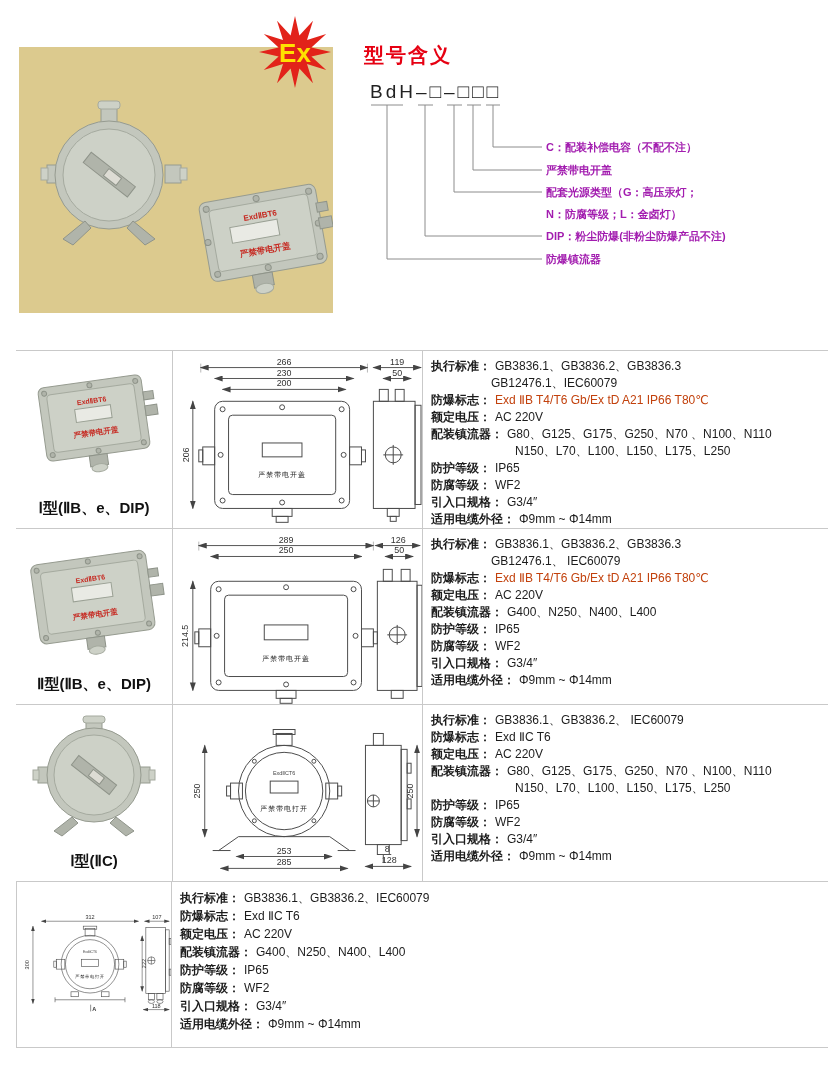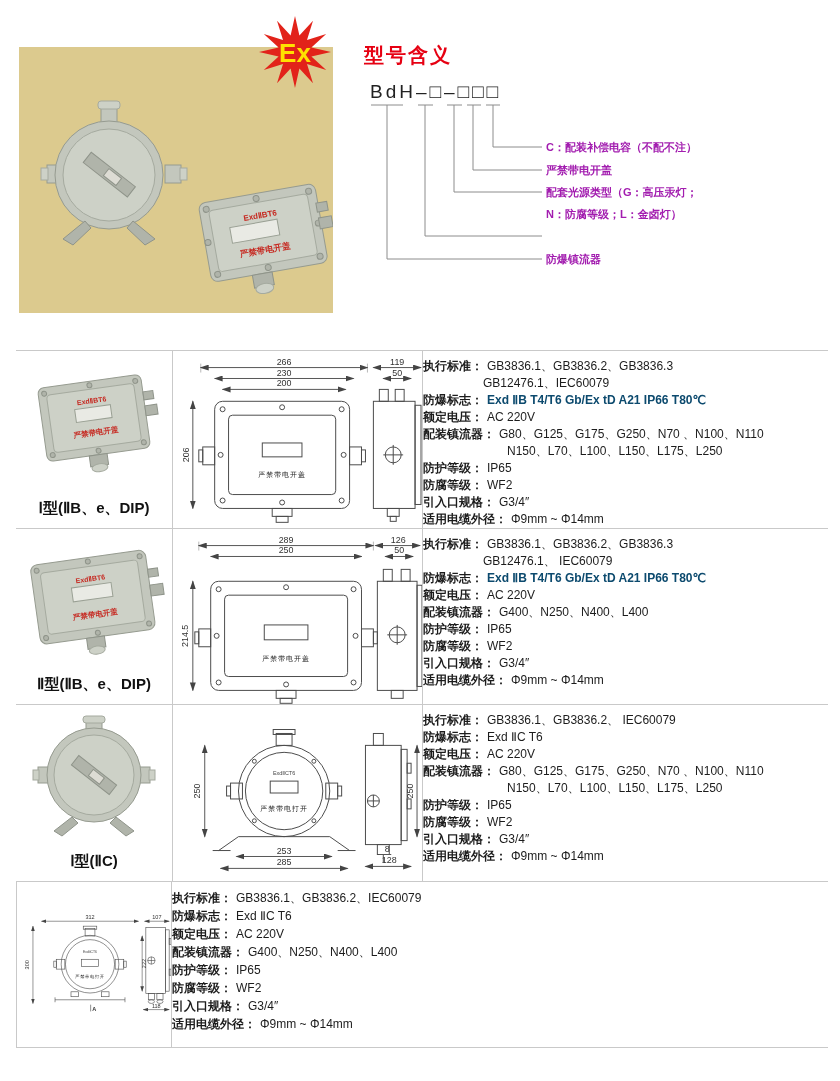--- a/index.html
+++ b/index.html
@@ -15,25 +15,25 @@
   .model-lines{position:absolute;left:360px;top:98px;width:462px;height:172px;}
   .mm-item{position:absolute;left:546px;font-size:11px;font-weight:bold;color:#a21caf;white-space:nowrap;}
   
   .spec-table{position:absolute;left:16px;top:350px;width:812px;}
   .trow{display:grid;grid-template-columns:156px 251px 405px;border-top:1px solid #c9c9c9;}
   .trow:last-child{border-bottom:1px solid #c9c9c9;}
   .r1{height:177px}.r2{height:175px}.r3{height:176px}.r4{height:165px}
   .c1{display:flex;flex-direction:column;align-items:center;justify-content:space-between;padding:8px 0 10px 0;}
   .c2{border-left:1px solid #c9c9c9;border-right:1px solid #c9c9c9;
       display:flex;align-items:center;justify-content:flex-end;}
-  .c3{padding:7px 0 0 0;font-size:12px;color:#1c1c1c;line-height:17px;white-space:nowrap;}
+  .c3{padding:7px 0 0 8px;font-size:12px;color:#1c1c1c;line-height:17px;white-space:nowrap;}
   .r4 .c3{line-height:18px;}
   .plabel{font-size:15px;font-weight:bold;color:#111;text-align:center;}
   .spec b{font-weight:bold;margin-right:4px;}
-  .spec .gray{color:#0c4a6e;font-weight:bold;}
+  .spec .gray{color:#c2410c;}
   .cont{padding-left:60px;}
   .cont2{padding-left:84px;}
   
   svg text{font-family:"Liberation Sans",sans-serif;}
   .ol{stroke:#4b4b4b;fill:none;stroke-width:1;}
   .dl{stroke:#555;stroke-width:1;fill:none;}
   .xl{stroke:#9a9a9a;stroke-width:0.7;}
   .df{font-size:9px;fill:#333;text-anchor:middle;}
   .warn{font-size:7px;fill:#222;text-anchor:middle;letter-spacing:1px;}
   .mark{font-size:5.5px;fill:#444;text-anchor:middle;}
@@ -112,20 +112,21 @@
       <path d="M65,7 V138 H182"></path>
       <path d="M94,7 V94 H182"></path>
       <path d="M113,7 V72 H182"></path>
       <path d="M133,7 V49 H182"></path>
     </g>
   </svg>
   <div class="mm-item" style="top:140px">C：配装补偿电容（不配不注）</div>
   <div class="mm-item" style="top:163px">严禁带电开盖</div>
   <div class="mm-item" style="top:185px">配套光源类型（G：高压汞灯；</div>
   <div class="mm-item" style="top:207px">N：防腐等级；L：金卤灯）</div>
+  <div class="mm-item" style="top:229px">DIP：粉尘防爆(非粉尘防爆产品不注)</div>
   <div class="mm-item" style="top:252px">防爆镇流器</div>
 
   <div class="spec-table">
 
     <div class="trow r1">
       <div class="c1">
         <svg width="140" height="118" viewBox="0 0 140 118">
           <g transform="rotate(-8 70 59)">
             <rect x="18" y="22" width="104" height="74" rx="6" class="body-fill"></rect>
             <rect x="26" y="30" width="88" height="58" rx="4" class="body-fill2"></rect>

